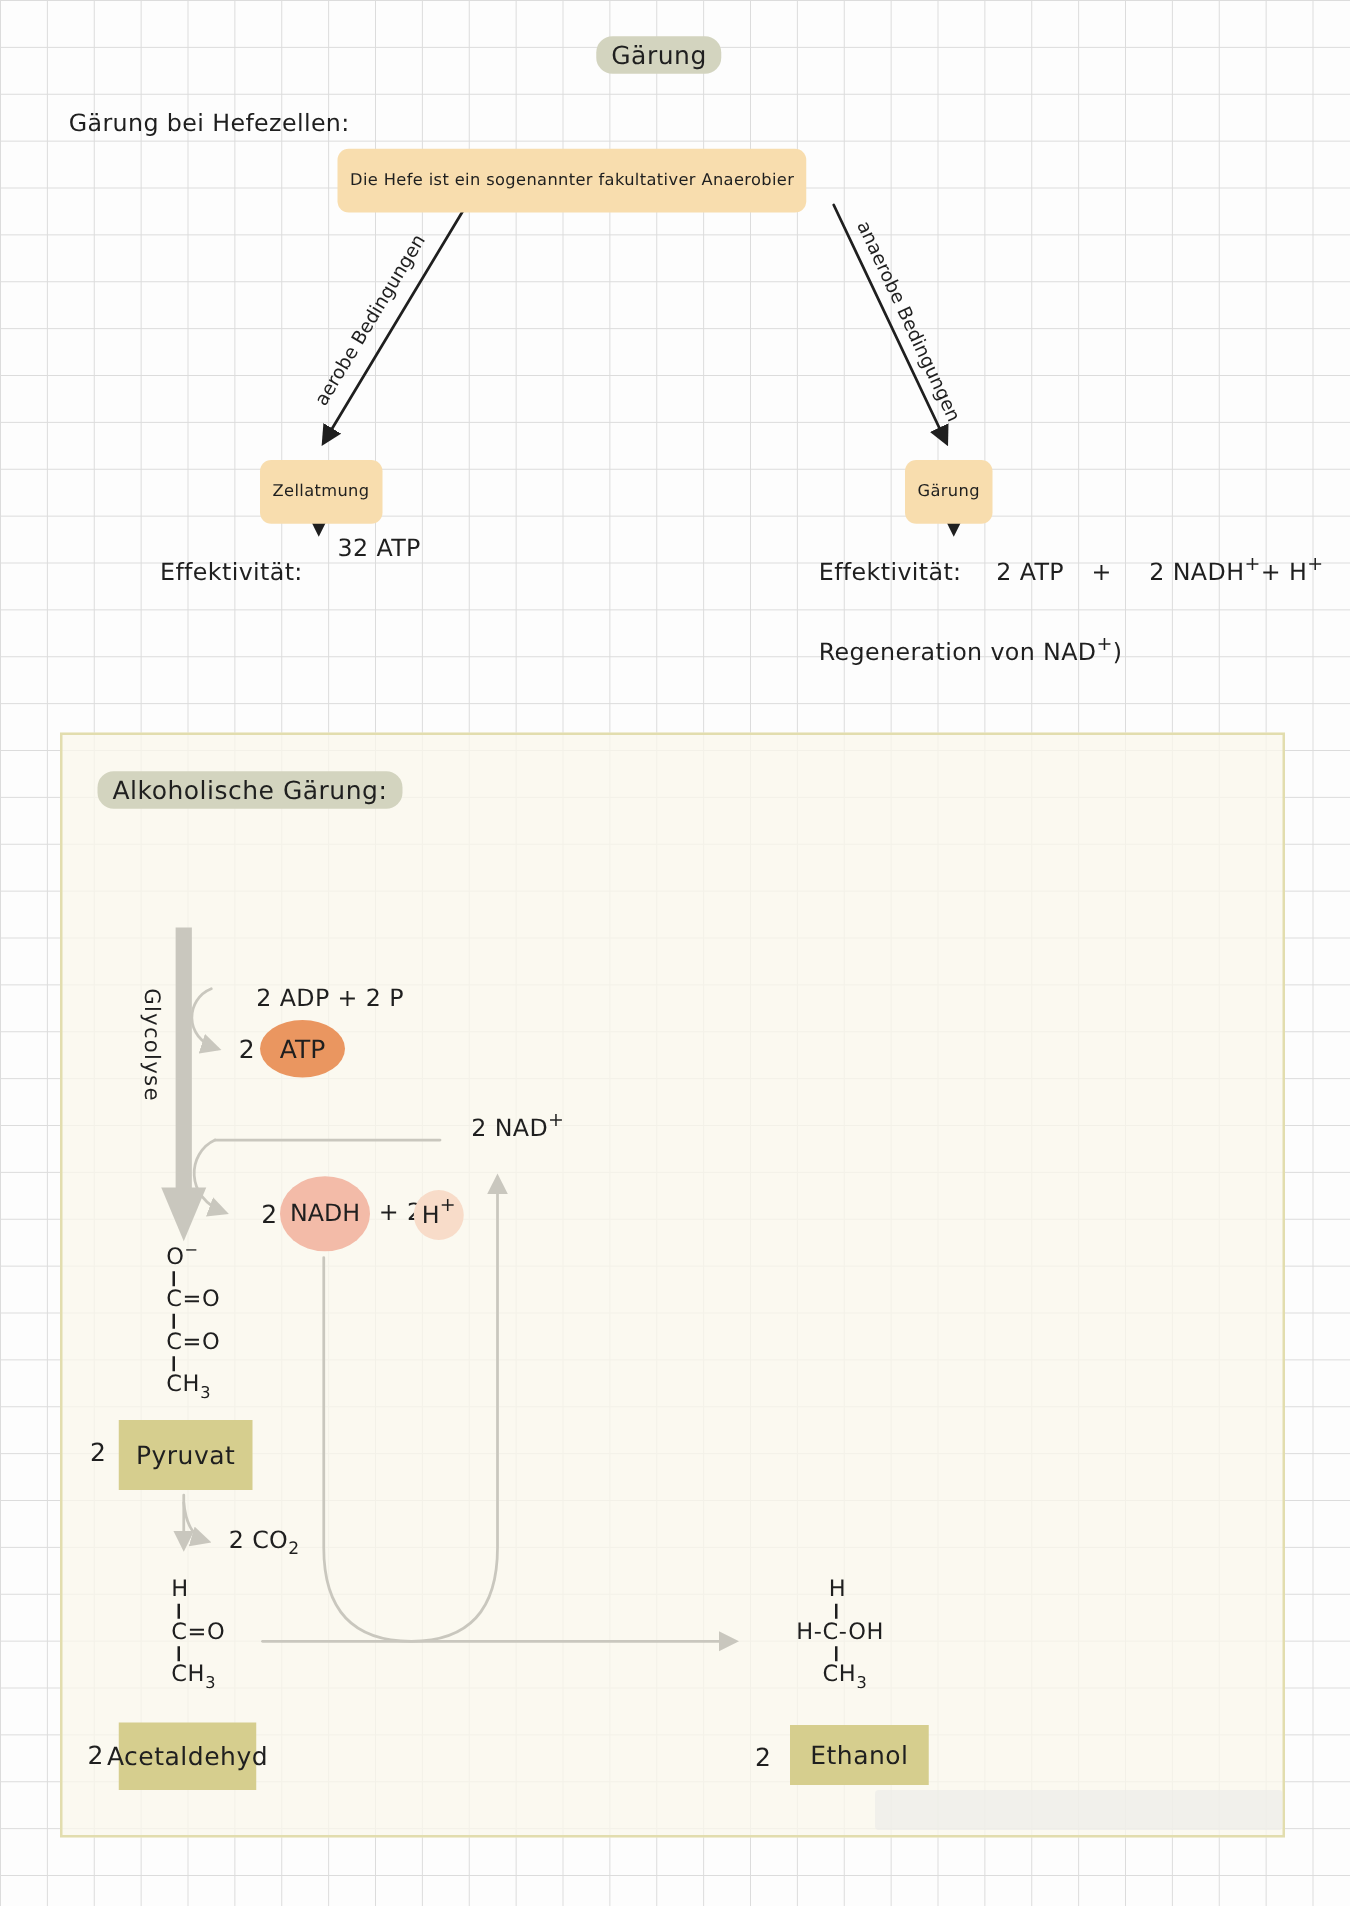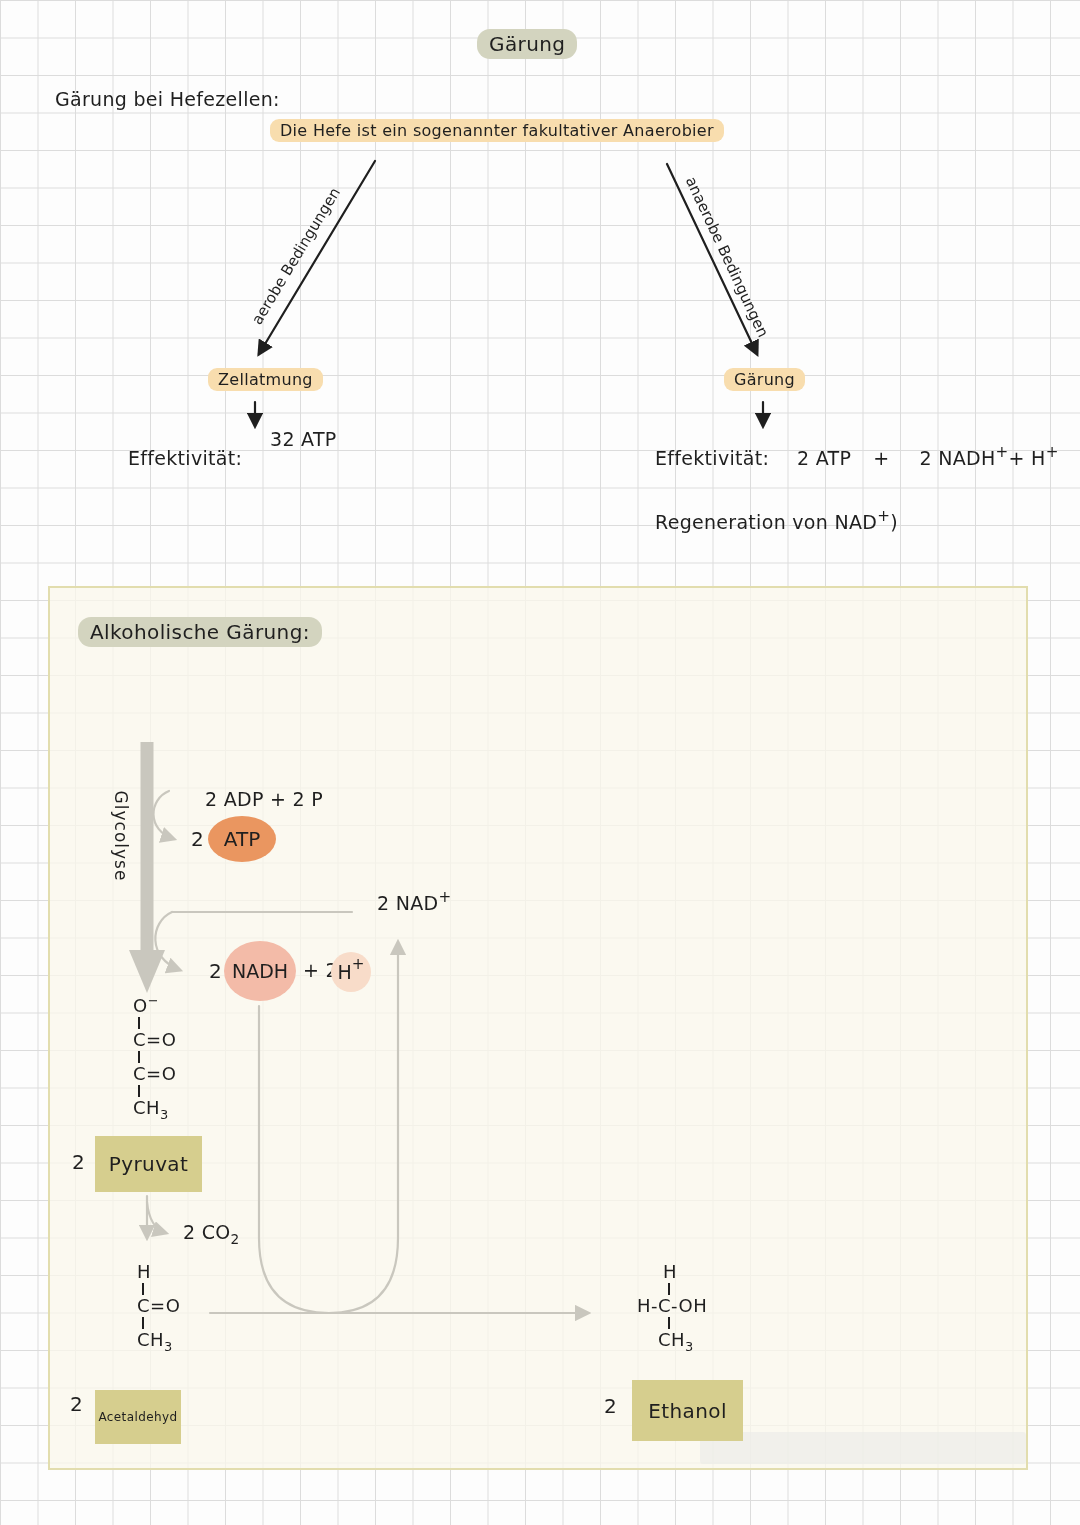--- a/index.html
+++ b/index.html
@@ -14,22 +14,22 @@
     background-size:37.5px 37.5px;
   }
   .abs { position:absolute; }
   .txt { font-size:19px; letter-spacing:0.3px; white-space:nowrap; }
   .small { font-size:15px; }
   .pill-sage {
     background:var(--hl-sage,#d3d4bf); border-radius:13px; padding:3px 12px;
     font-size:20px; letter-spacing:0.4px; white-space:nowrap;
   }
   .pill-orange {
-    background:var(--hl-orange,#f8ddae); border-radius:9px; padding:2px 10px;
-    font-size:16px; letter-spacing:0.3px; white-space:nowrap;
+    background:var(--hl-orange,#f8ddae); border-radius:9px; padding:18px 10px;
+    font-size:13px; letter-spacing:0.3px; white-space:nowrap;
   }
   .rot { transform-origin:center center; }
   .sup { font-size:0.72em; position:relative; top:-0.55em; }
   .supbig { font-size:0.8em; position:relative; top:-0.5em; }
   .sub { font-size:0.72em; position:relative; top:0.35em; }
   .panel {
     position:absolute; left:48px; top:586px; width:980px; height:884px;
     background:var(--panel-bg, rgba(250,247,236,0.78));
     border:2px solid var(--panel-border,#e2ddae);
   }
@@ -131,25 +131,25 @@
   <div class="abs txt" style="left:183px; top:1221px;"><span>2 CO</span><span class="sub">2</span></div>
 
   <div class="chem" style="left:137px; top:1262px;">
     <div class="row">H</div>
     <div class="bond"></div>
     <div class="row">C=O</div>
     <div class="bond"></div>
     <div class="row"><span>CH</span><span class="sub">3</span></div>
   </div>
   <div class="abs coeff" style="left:70px; top:1392px;">2</div>
-  <div class="olive-box" style="left:95px; top:1378px; width:86px; height:54px; font-size:12px;margin-top:12px;">Acetaldehyd</div>
+  <div class="olive-box" style="left:95px; top:1378px; width:110px; height:54px; font-size:20px;">Acetaldehyd</div>
 
   <div class="chem" style="left:637px; top:1262px;">
     <div class="row" style="padding-left:26px;">H</div>
     <div class="bond" style="margin-left:31px;"></div>
     <div class="row">H-C-OH</div>
     <div class="bond" style="margin-left:31px;"></div>
     <div class="row" style="padding-left:21px;"><span>CH</span><span class="sub">3</span></div>
   </div>
   <div class="abs coeff" style="left:604px; top:1394px;">2</div>
-  <div class="olive-box" style="left:632px; top:1380px; width:111px; height:61px;">Ethanol</div>
+  <div class="olive-box" style="left:632px; top:1380px; width:111px; height:48px;">Ethanol</div>
 
 </div>
 
 </body></html>

